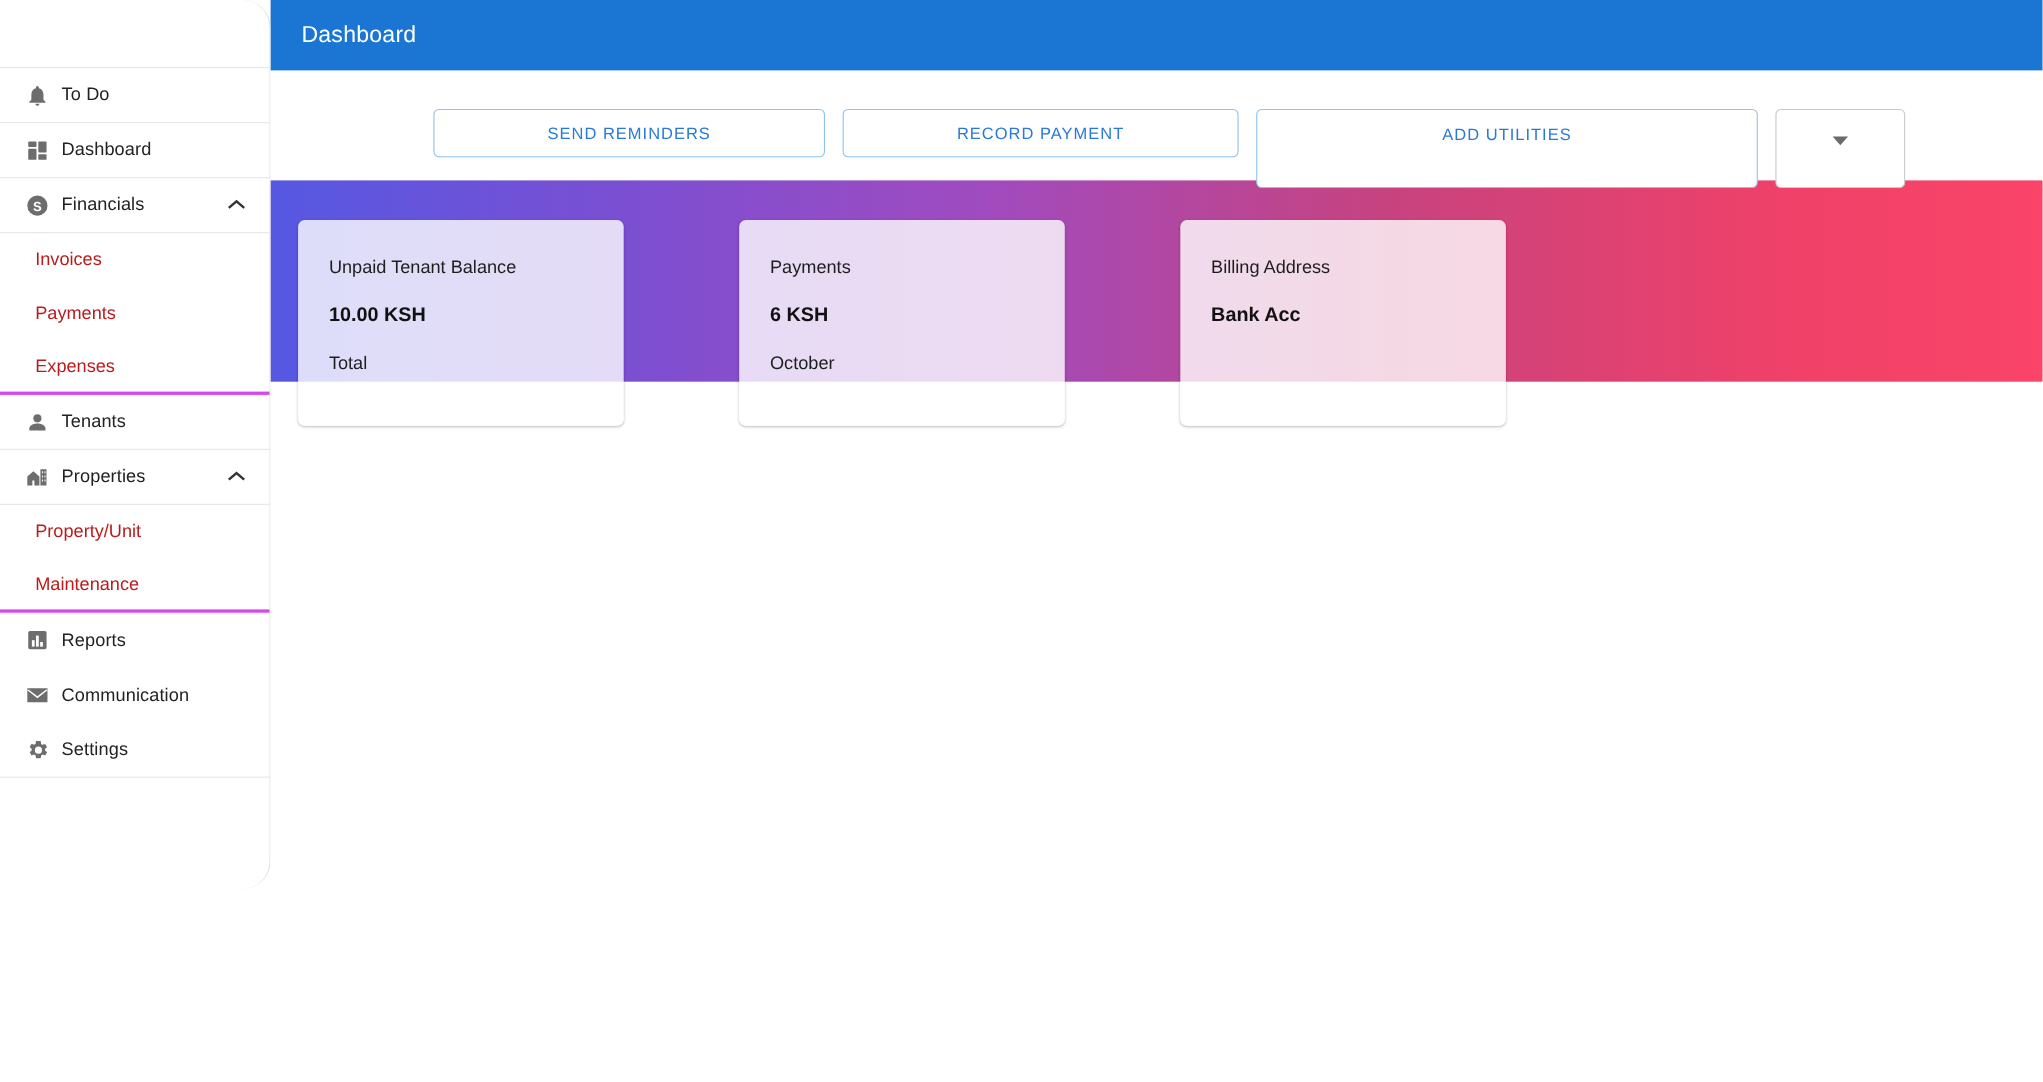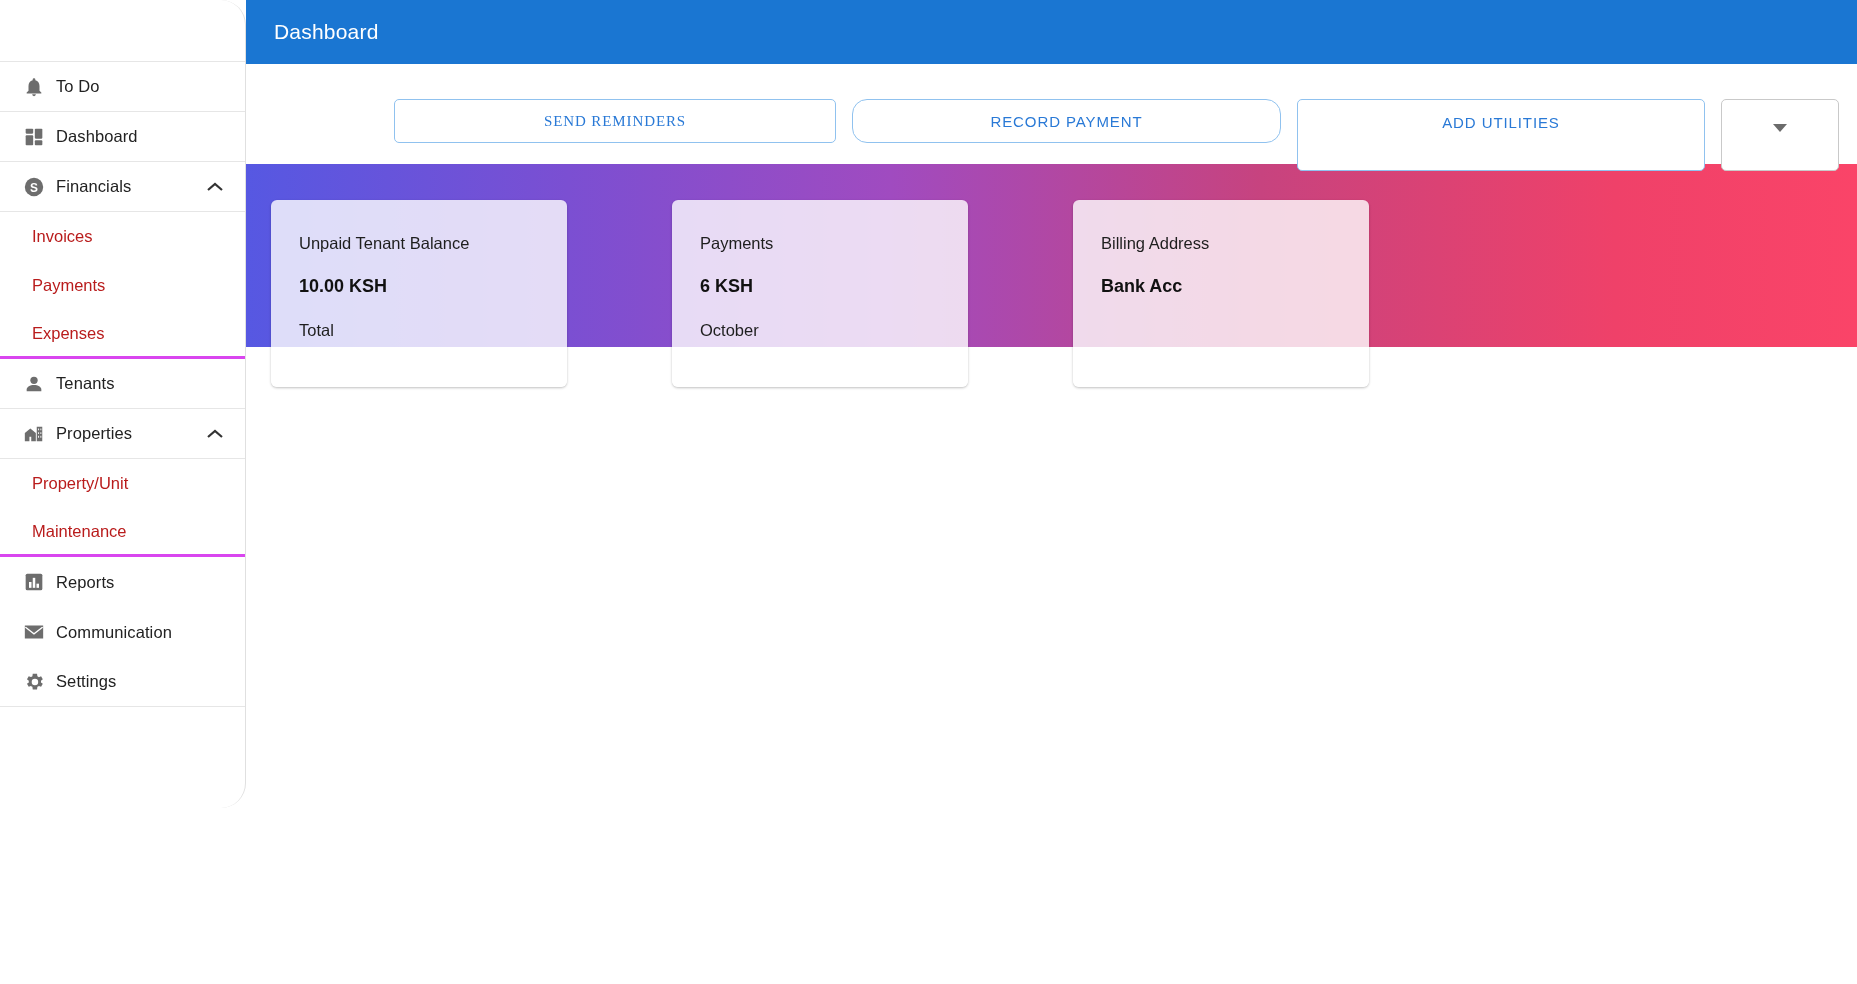--- a/index.html
+++ b/index.html
@@ -58,24 +58,24 @@
     padding-left: 148px; padding-right: 5px;
   }
   .btn-outline {
     height: 44px; min-width: 0;
     border: 1px solid #90c2ef; border-radius: 5px;
     background: #ffffff; color: #2979d6;
     font-size: 15px; letter-spacing: .9px; font-weight: 500;
     display: flex; align-items: center; justify-content: center;
     cursor: pointer; font-family: "Liberation Sans", sans-serif;
   }
-  .btn-send { width: 442px; font-family: Liberation Serif, serif; }
-  .btn-record { width: 429px; margin-left: 16px; border-radius: 15px; }
+  .btn-send { width: 356px; }
+  .btn-record { width: 360px; margin-left: 16px; }
   .btn-addutil {
-    width: 408px; margin-left: 16px; height: 72px; align-items: flex-start;
+    width: 456px; margin-left: 16px; height: 72px; align-items: flex-start;
     padding-top: 14px;
   }
   .dropdown {
     width: 118px; height: 72px; margin-left: 16px;
     border: 1px solid #c9c9c9; border-radius: 5px; background: #fff;
     display: flex; align-items: flex-start; justify-content: center;
     padding-top: 24px; cursor: pointer;
   }
   .caret {
     width: 0; height: 0;

